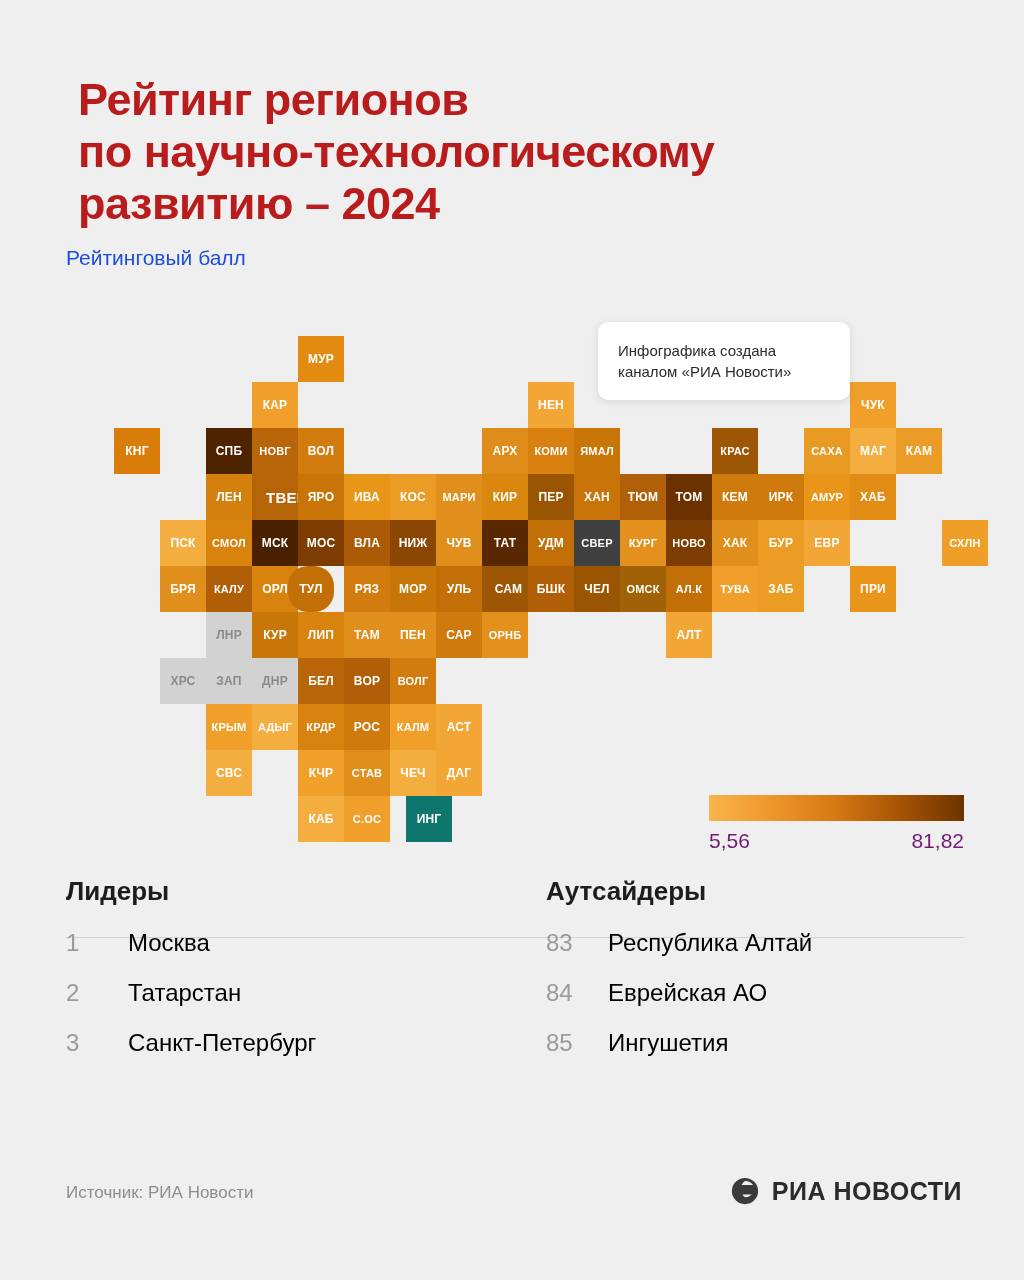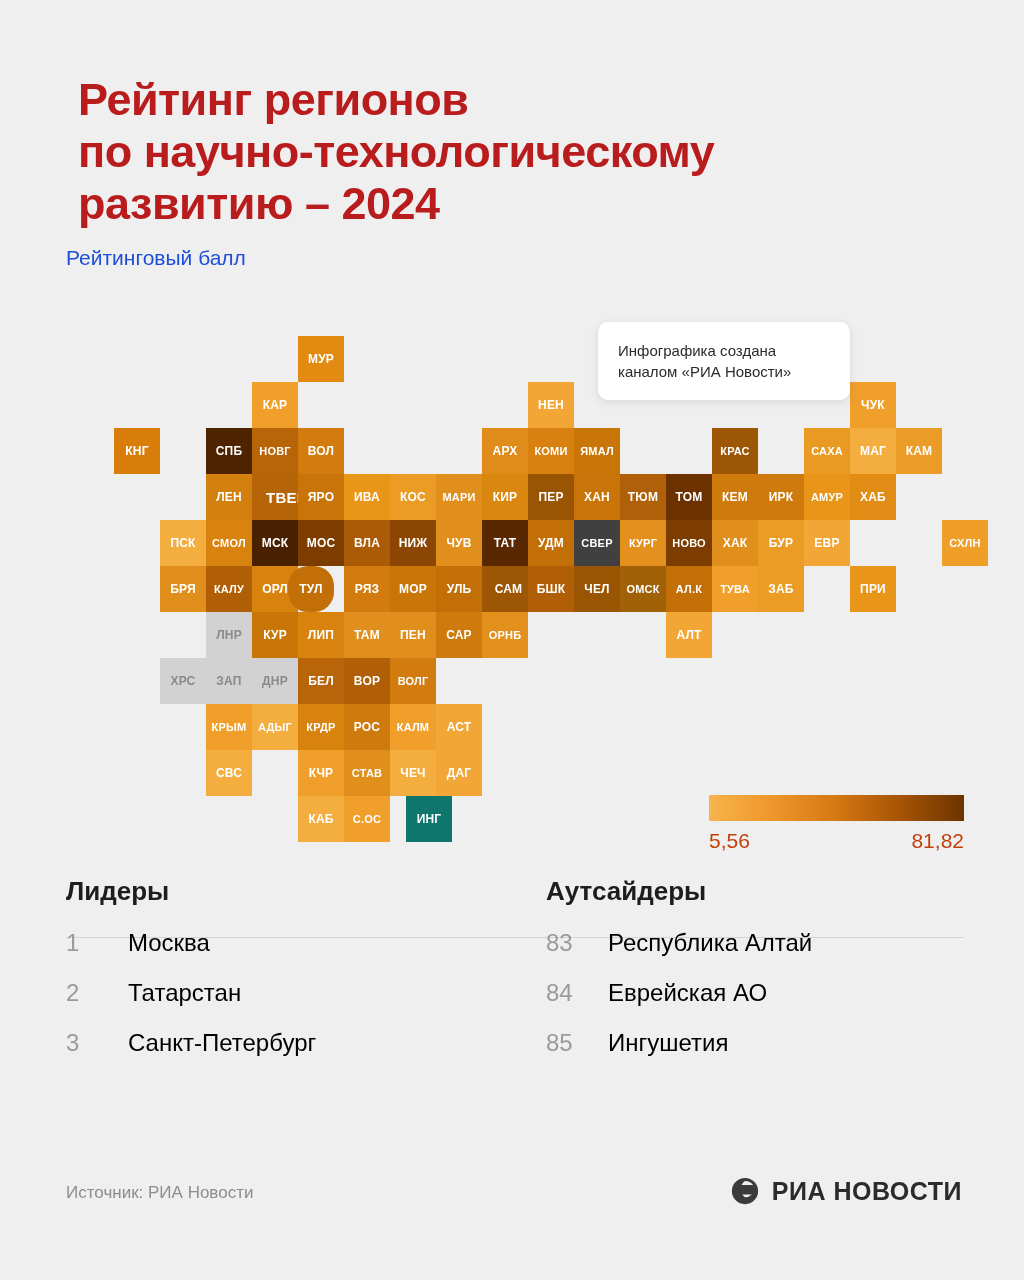--- a/index.html
+++ b/index.html
@@ -89,21 +89,21 @@
   .legend-bar {
     width: 255px;
     height: 26px;
     background: linear-gradient(to right, #f8b44c 0%, #ef9a2e 22%, #d97a15 48%, #a85504 74%, #6d3400 100%);
   }
   .legend-labels {
     display: flex;
     justify-content: space-between;
     margin-top: 8px;
     font-size: 21px;
-    color: #c2410c;
+    color: #701a75;
   }
   
   .lists {
     position: absolute;
     left: 66px;
     top: 876px;
     width: 898px;
   }
   .col {
     position: absolute;

